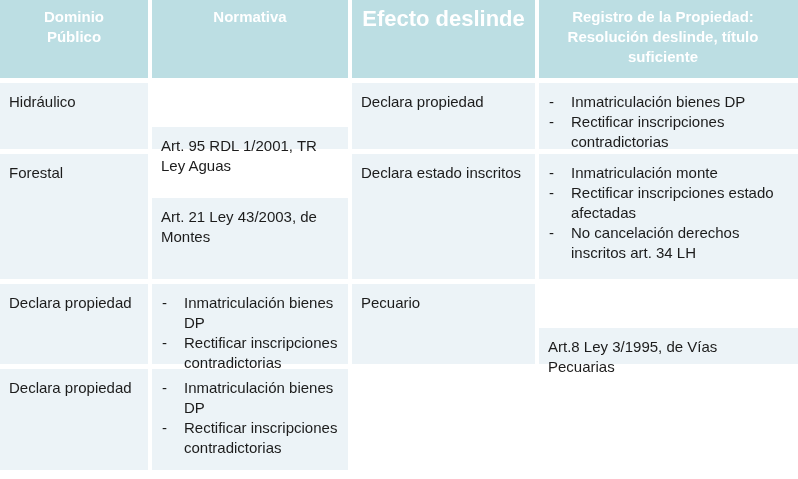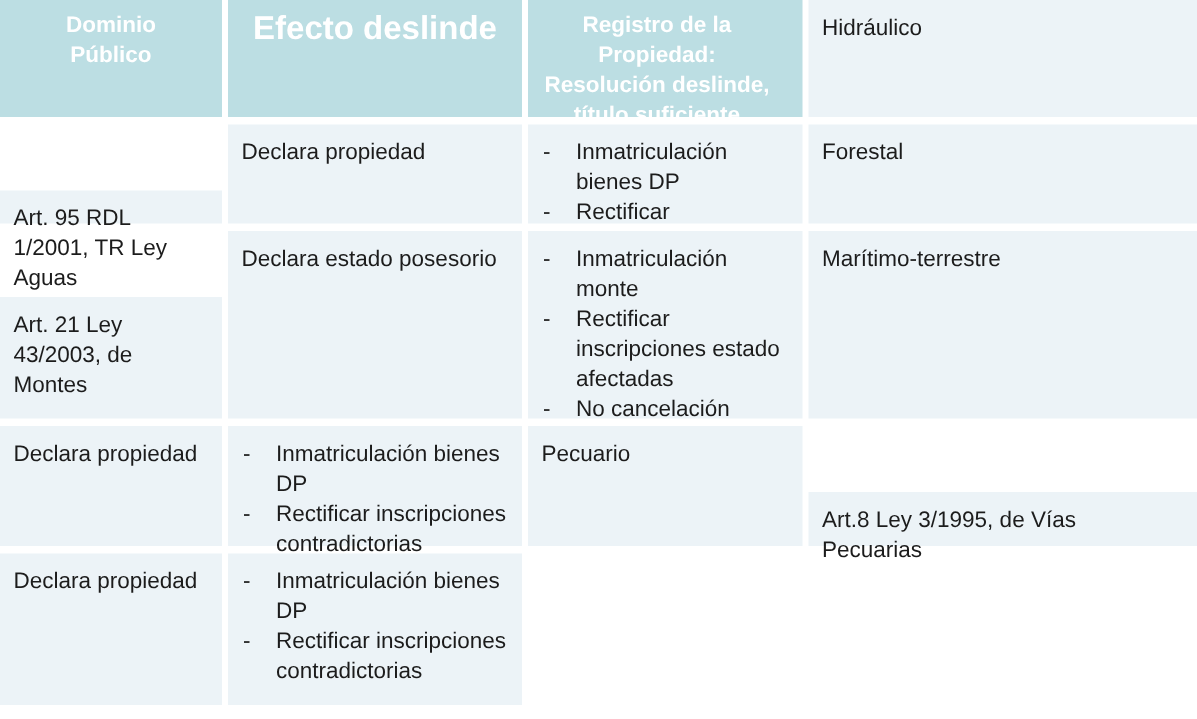--- a/index.html
+++ b/index.html
@@ -46,56 +46,56 @@
   .bullet{display:flex;align-items:flex-start;}
   .bullet .dash{flex:0 0 22px;}
   .bullet .btxt{flex:1 1 auto;}
 </style>
 </head>
 <body>
 
 <div class="grid">
 
   <div class="hcell c1">Dominio Público</div>
+  <div class="hcell c2">Normativa</div>
   <div class="hcell c3">Efecto deslinde</div>
   <div class="hcell c4">Registro de la Propiedad: Resolución deslinde, título suficiente</div>
 
   <div class="cell c1">Hidráulico</div>
   <div class="cell c2">Art. 95 RDL 1/2001, TR Ley Aguas</div>
   <div class="cell c3">Declara propiedad</div>
   <div class="cell c4 bullets">
     <div class="bullet">
       <span class="dash">-</span>
       <span class="btxt">Inmatriculación bienes DP</span>
     </div>
     <div class="bullet">
       <span class="dash">-</span>
       <span class="btxt">Rectificar inscripciones contradictorias</span>
     </div>
   </div>
 
   <div class="cell c1">Forestal</div>
   <div class="cell c2">Art. 21 Ley 43/2003, de Montes</div>
-  <div class="cell c3">Declara estado posesorio</div>
+  <div class="cell c3">Declara estado inscritos</div>
   <div class="cell c4 bullets">
     <div class="bullet">
       <span class="dash">-</span>
       <span class="btxt">Inmatriculación monte</span>
     </div>
     <div class="bullet">
       <span class="dash">-</span>
       <span class="btxt">Rectificar inscripciones estado afectadas</span>
     </div>
     <div class="bullet">
       <span class="dash">-</span>
       <span class="btxt">No cancelación derechos inscritos art. 34 LH</span>
     </div>
   </div>
 
-  <div class="cell c1">Marítimo-terrestre</div>
   <div class="cell c3">Declara propiedad</div>
   <div class="cell c4 bullets">
     <div class="bullet">
       <span class="dash">-</span>
       <span class="btxt">Inmatriculación bienes DP</span>
     </div>
     <div class="bullet">
       <span class="dash">-</span>
       <span class="btxt">Rectificar inscripciones contradictorias</span>
     </div>

